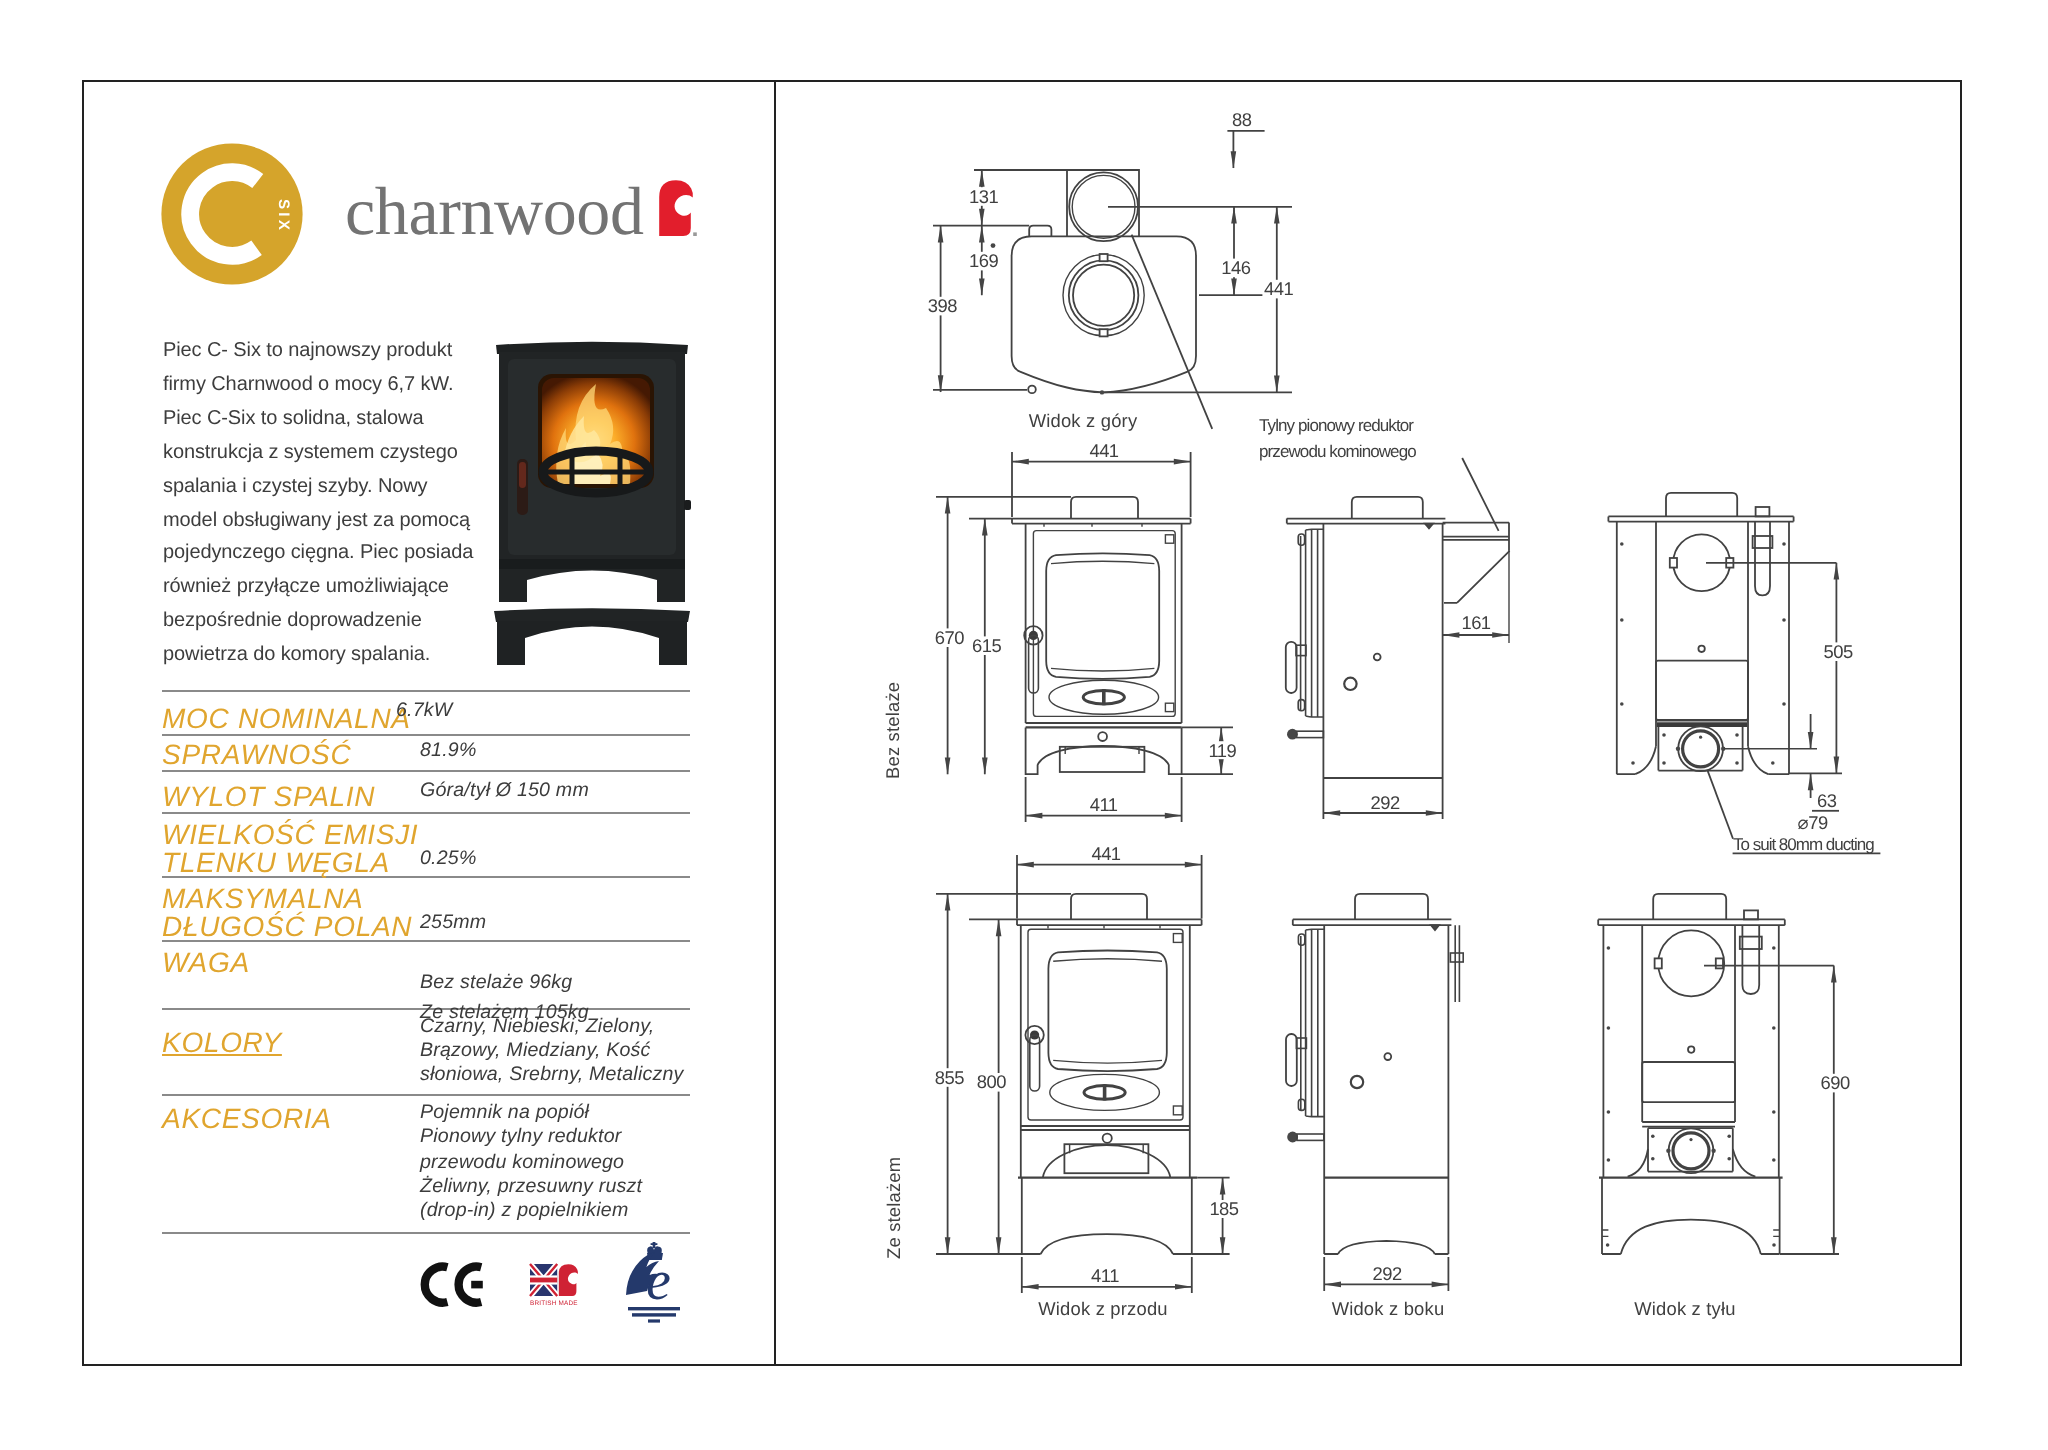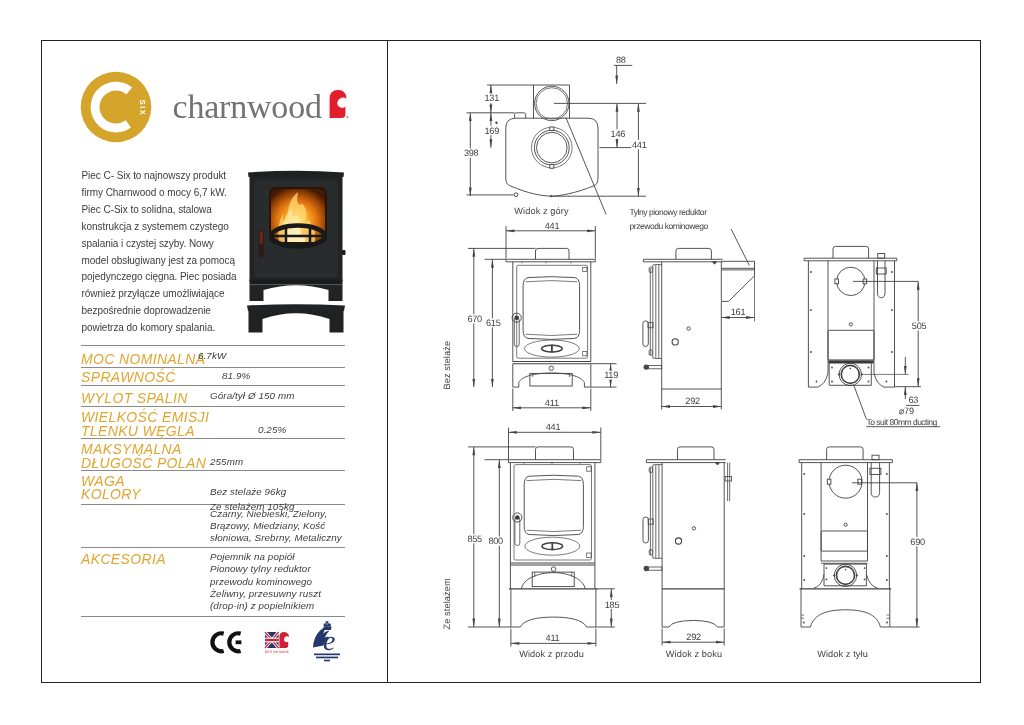--- a/index.html
+++ b/index.html
@@ -78,35 +78,35 @@
 <div class="hr" style="top:437.5px;"></div>
 <div class="hr" style="top:469.6px;"></div>
 <div class="hr" style="top:504.2px;"></div>
 <div class="hr" style="top:547px;"></div>
 <div class="hr" style="top:616.2px;"></div>
 
 <div class="abs lab" style="left:81px;top:350.5px;">MOC NOMINALNA</div>
 <div class="abs val" style="left:198px;top:350px;">6.7kW</div>
 
 <div class="abs lab" style="left:81px;top:369px;">SPRAWNOŚĆ</div>
-<div class="abs val" style="left:222px;top:369.5px;">81.9%</div>
+<div class="abs val" style="left:210px;top:369.5px;">81.9%</div>
 
 <div class="abs lab" style="left:81px;top:389.8px;">WYLOT SPALIN</div>
 <div class="abs val" style="left:210px;top:389.5px;">Góra/tył Ø 150 mm</div>
 
 <div class="abs lab" style="left:81px;top:409.9px;line-height:14.3px;">WIELKOŚĆ EMISJI<br>TLENKU WĘGLA</div>
-<div class="abs val" style="left:210px;top:423.9px;margin-left:48px;">0.25%</div>
+<div class="abs val" style="left:210px;top:423.9px;">0.25%</div>
 
 <div class="abs lab" style="left:81px;top:441.9px;line-height:14.3px;">MAKSYMALNA<br>DŁUGOŚĆ POLAN</div>
 <div class="abs val" style="left:210px;top:455.9px;">255mm</div>
 
 <div class="abs lab" style="left:81px;top:473.4px;">WAGA</div>
 <div class="abs val" style="left:210px;top:473.1px;line-height:14.5px;margin-top:12px;">Bez stelaże 96kg<br>Ze stelażem 105kg</div>
 
-<div class="abs lab" style="left:81px;top:486px;">KOLORY</div>
+<div class="abs lab" style="left:81px;top:513px;text-decoration:underline;">KOLORY</div>
 <div class="abs val" style="left:210px;top:507.6px;line-height:12.2px;width:140px;">Czarny, Niebieski, Zielony,<br>Brązowy, Miedziany, Kość<br>słoniowa, Srebrny, Metaliczny</div>
 
 <div class="abs lab" style="left:81px;top:551.3px;">AKCESORIA</div>
 <div class="abs val" style="left:210px;top:551.1px;line-height:12.2px;width:145px;">Pojemnik na popiół<br>Pionowy tylny reduktor<br>przewodu kominowego<br>Żeliwny, przesuwny ruszt<br>(drop-in) z popielnikiem</div>
 
 <svg class="abs" style="left:209px;top:630px;" width="34" height="24" viewBox="0 0 34 24">
   <path d="M 14.7 3.6 A 9 9 0 1 0 14.7 21" fill="none" stroke="#111" stroke-width="4.2"></path>
   <path d="M 31.6 3.6 A 9 9 0 1 0 31.6 21" fill="none" stroke="#111" stroke-width="4.2"></path>
   <line x1="26.6" y1="12.3" x2="32.4" y2="12.3" stroke="#111" stroke-width="3.8"></line>
 </svg>

